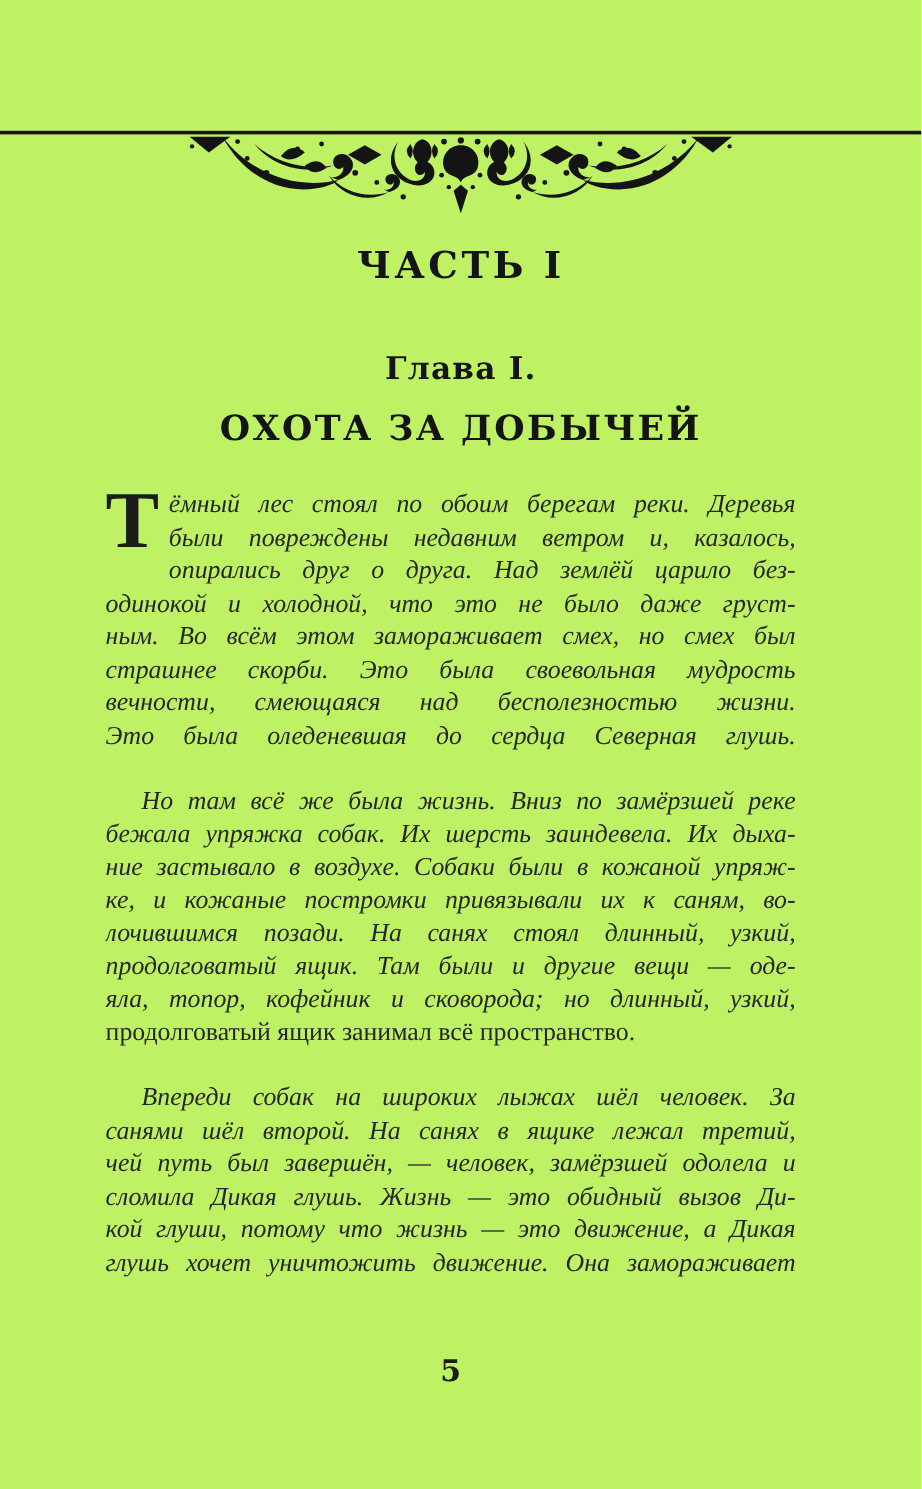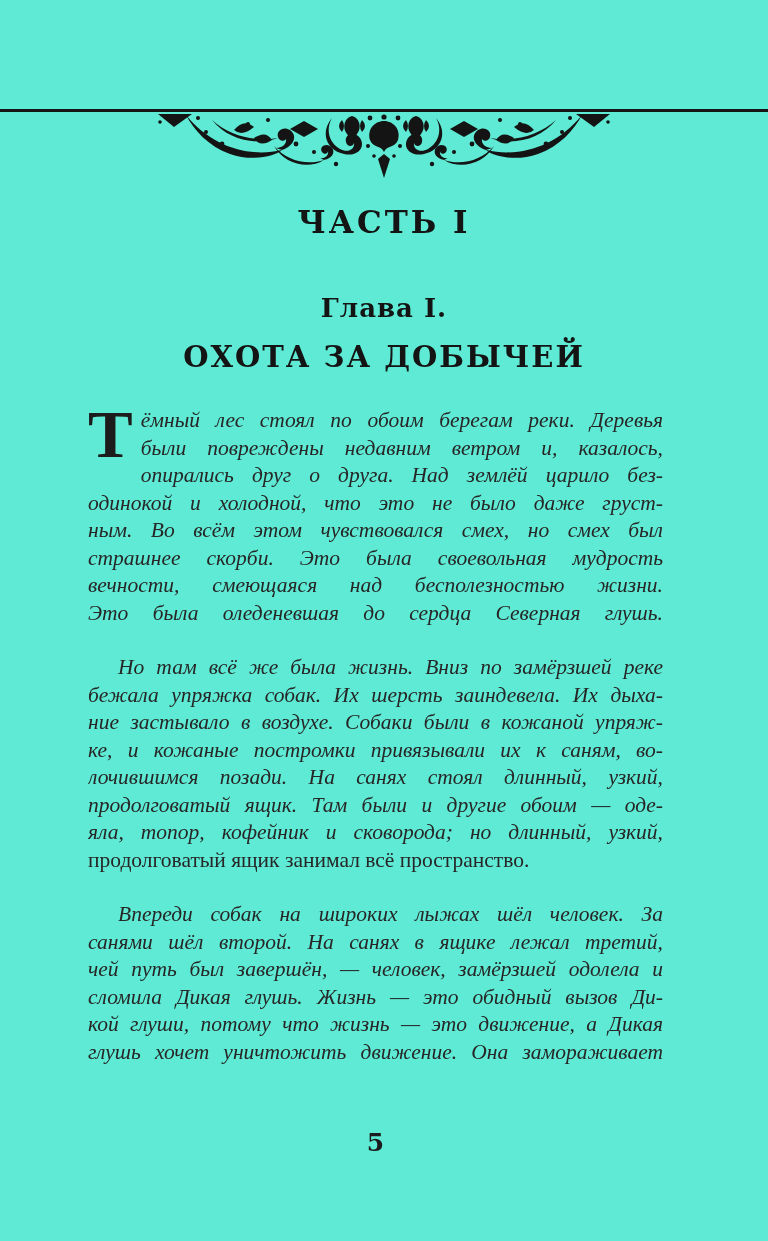--- a/index.html
+++ b/index.html
@@ -4,21 +4,21 @@
 <style>
   html, body {
     margin: 0;
     padding: 0;
     background: #ffffff;
   }
   .page {
     position: relative;
     width: 768px;
     height: 1241px;
-    background: #5eead4;
+    background: #bef264;
     overflow: hidden;
     font-family: "Liberation Serif", serif;
   }
   .top-rule {
     position: absolute;
     top: 109px;
     left: 0;
     width: 768px;
     height: 3px;
     background: #161616;
@@ -177,32 +177,32 @@
 
   <div class="heading-title">ОХОТА ЗА ДОБЫЧЕЙ</div>
 
   <div class="text-block" id="text-block">
       <div class="para">
         <span class="dropcap">Т</span>
         <div class="line justify">ёмный лес стоял по обоим берегам реки. Деревья</div>
         <div class="line justify">были повреждены недавним ветром и, казалось,</div>
         <div class="line justify">опирались друг о друга. Над землёй царило без-</div>
         <div class="line justify">одинокой и холодной, что это не было даже груст-</div>
-        <div class="line justify">ным. Во всём этом чувствовался смех, но смех был</div>
+        <div class="line justify">ным. Во всём этом замораживает смех, но смех был</div>
         <div class="line justify">страшнее скорби. Это была своевольная мудрость</div>
         <div class="line justify">вечности, смеющаяся над бесполезностью жизни.</div>
         <div class="line justify">Это была оледеневшая до сердца Северная глушь.</div>
       </div>
       <div class="para">
         <div class="line justify indent">Но там всё же была жизнь. Вниз по замёрзшей реке</div>
         <div class="line justify">бежала упряжка собак. Их шерсть заиндевела. Их дыха-</div>
         <div class="line justify">ние застывало в воздухе. Собаки были в кожаной упряж-</div>
         <div class="line justify">ке, и кожаные постромки привязывали их к саням, во-</div>
         <div class="line justify">лочившимся позади. На санях стоял длинный, узкий,</div>
-        <div class="line justify">продолговатый ящик. Там были и другие обоим — оде-</div>
+        <div class="line justify">продолговатый ящик. Там были и другие вещи — оде-</div>
         <div class="line justify">яла, топор, кофейник и сковорода; но длинный, узкий,</div>
         <div class="line">продолговатый ящик занимал всё пространство.</div>
       </div>
       <div class="para">
         <div class="line justify indent">Впереди собак на широких лыжах шёл человек. За</div>
         <div class="line justify">санями шёл второй. На санях в ящике лежал третий,</div>
         <div class="line justify">чей путь был завершён, — человек, замёрзшей одолела и</div>
         <div class="line justify">сломила Дикая глушь. Жизнь — это обидный вызов Ди-</div>
         <div class="line justify">кой глуши, потому что жизнь — это движение, а Дикая</div>
         <div class="line justify">глушь хочет уничтожить движение. Она замораживает</div>

